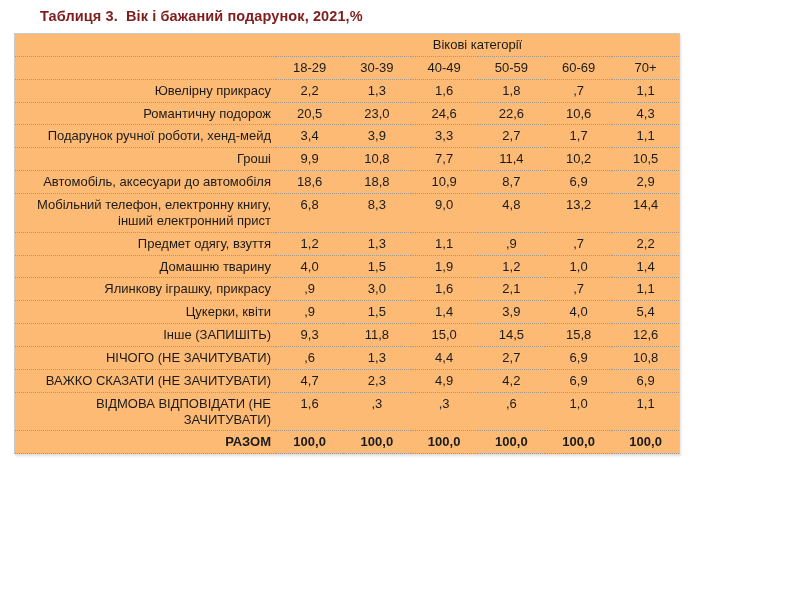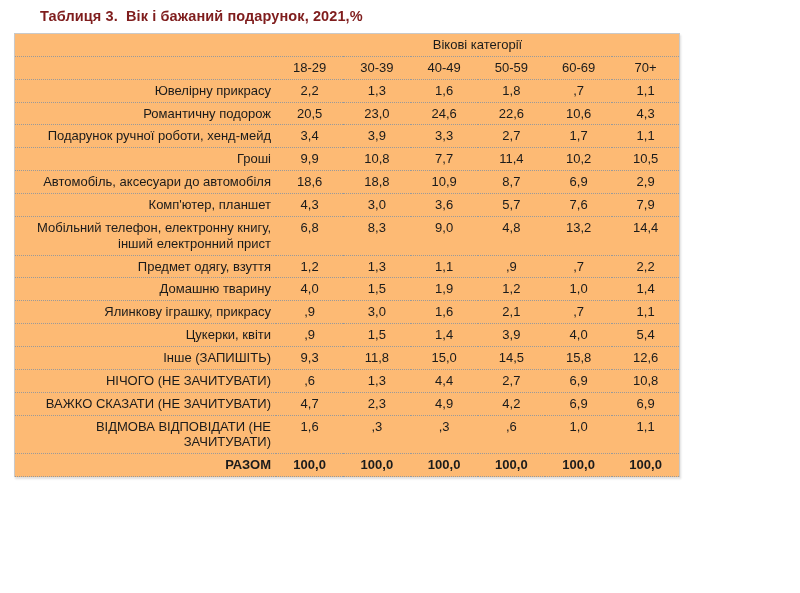--- a/index.html
+++ b/index.html
@@ -127,29 +127,20 @@
         <tr>
           <td class="label-cell">Автомобіль, аксесуари до автомобіля</td>
           <td class="value-cell">18,6</td>
           <td class="value-cell">18,8</td>
           <td class="value-cell">10,9</td>
           <td class="value-cell">8,7</td>
           <td class="value-cell">6,9</td>
           <td class="value-cell">2,9</td>
         </tr>
         <tr>
-          <td class="label-cell">Комп'ютер, планшет</td>
-          <td class="value-cell">4,3</td>
-          <td class="value-cell">3,0</td>
-          <td class="value-cell">3,6</td>
-          <td class="value-cell">5,7</td>
-          <td class="value-cell">7,6</td>
-          <td class="value-cell">7,9</td>
-        </tr>
-        <tr>
           <td class="label-cell">Мобільний телефон, електронну книгу, інший електронний прист</td>
           <td class="value-cell">6,8</td>
           <td class="value-cell">8,3</td>
           <td class="value-cell">9,0</td>
           <td class="value-cell">4,8</td>
           <td class="value-cell">13,2</td>
           <td class="value-cell">14,4</td>
         </tr>
         <tr>
           <td class="label-cell">Предмет одягу, взуття</td>

